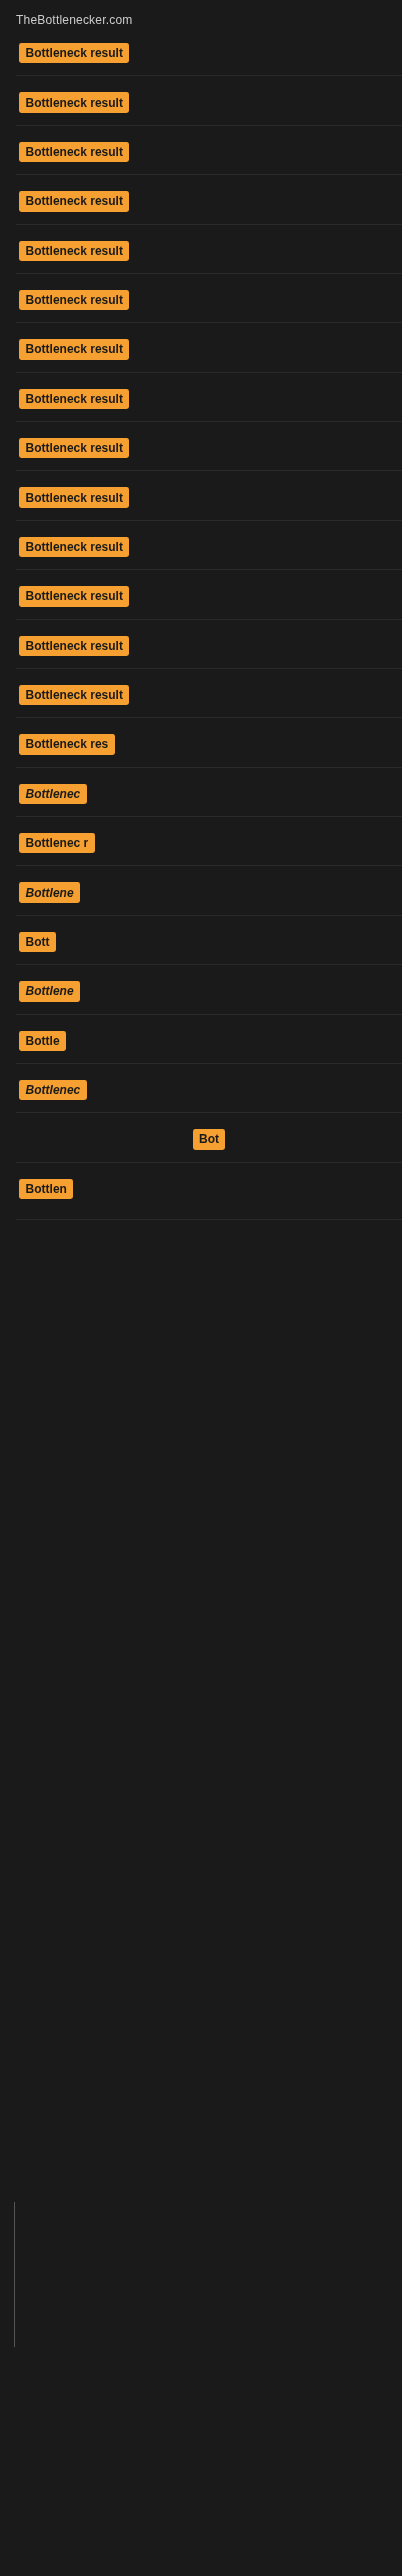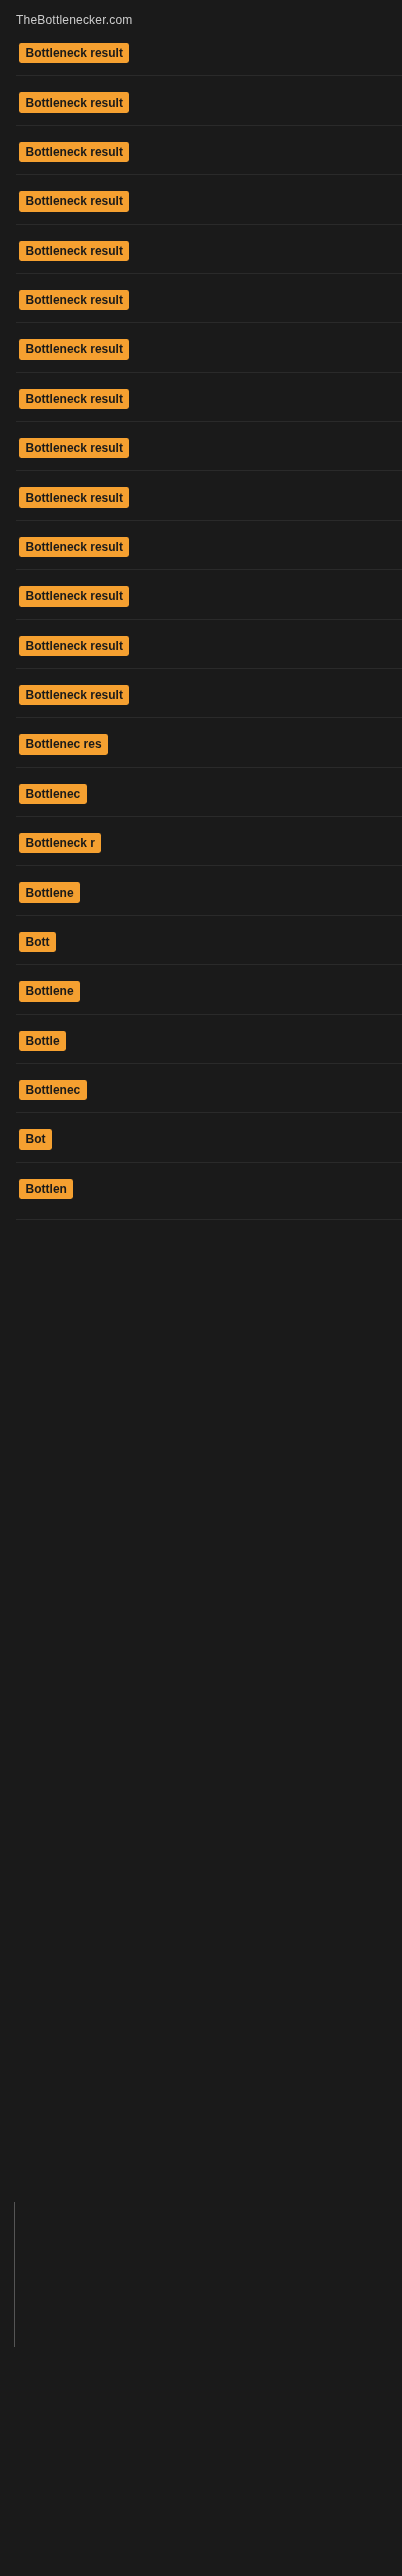--- a/index.html
+++ b/index.html
@@ -53,21 +53,21 @@
       top: 2190px;
       width: 1.6px;
       height: 145px;
       background-color: #555555;
     }
 
     
     .item-full .bottleneck-badge { max-width: 141px; }
     .item-med1 .bottleneck-badge { max-width: 113px; }
     .item-med2 .bottleneck-badge { max-width: 97px; }
-    .item-sm1 .bottleneck-badge { max-width: 76px; }
+    .item-sm1 .bottleneck-badge { max-width: 76px; font-style: italic; }
     .item-sm2 .bottleneck-badge { max-width: 64px; }
     .item-sm3 .bottleneck-badge { max-width: 56px; }
     .item-xs1 .bottleneck-badge { max-width: 44px; }
     .item-xs2 .bottleneck-badge { max-width: 36px; }
   </style>
 </head>
 <body>
 
 <div>
   <span class="site-header">TheBottlenecker.com</span>
@@ -110,44 +110,44 @@
     <div class="bottleneck-item item-full" style="padding-top: 8px; padding-bottom: 8px; border-bottom: 0.8px solid rgb(42, 42, 42);">
       <span class="bottleneck-badge">Bottleneck result</span>
     </div>
     <div class="bottleneck-item item-full" style="padding-top: 8px; padding-bottom: 8px; border-bottom: 0.8px solid rgb(42, 42, 42);">
       <span class="bottleneck-badge">Bottleneck result</span>
     </div>
     <div class="bottleneck-item item-full" style="padding-top: 8px; padding-bottom: 8px; border-bottom: 0.8px solid rgb(42, 42, 42);">
       <span class="bottleneck-badge">Bottleneck result</span>
     </div>
     <div class="bottleneck-item item-med1" style="padding-top: 8px; padding-bottom: 8px; border-bottom: 0.8px solid rgb(42, 42, 42);">
-      <span class="bottleneck-badge">Bottlenec res</span>
+      <span class="bottleneck-badge">Bottleneck res</span>
     </div>
     <div class="bottleneck-item item-sm1" style="padding-top: 8px; padding-bottom: 8px; border-bottom: 0.8px solid rgb(42, 42, 42);">
       <span class="bottleneck-badge">Bottlenec</span>
     </div>
     <div class="bottleneck-item item-med2" style="padding-top: 8px; padding-bottom: 8px; border-bottom: 0.8px solid rgb(42, 42, 42);">
-      <span class="bottleneck-badge">Bottleneck r</span>
+      <span class="bottleneck-badge">Bottlenec r</span>
     </div>
     <div class="bottleneck-item item-sm1" style="padding-top: 8px; padding-bottom: 8px; border-bottom: 0.8px solid rgb(42, 42, 42);">
       <span class="bottleneck-badge">Bottlene</span>
     </div>
     <div class="bottleneck-item item-xs1" style="padding-top: 8px; padding-bottom: 8px; border-bottom: 0.8px solid rgb(42, 42, 42); align-items: flex-end;">
       <span class="bottleneck-badge">Bott</span>
     </div>
     <div class="bottleneck-item item-sm1" style="padding-top: 8px; padding-bottom: 8px; border-bottom: 0.8px solid rgb(42, 42, 42);">
       <span class="bottleneck-badge">Bottlene</span>
     </div>
     <div class="bottleneck-item item-sm2" style="padding-top: 8px; padding-bottom: 8px; border-bottom: 0.8px solid rgb(42, 42, 42);">
       <span class="bottleneck-badge">Bottle</span>
     </div>
     <div class="bottleneck-item item-sm1" style="padding-top: 8px; padding-bottom: 8px; border-bottom: 0.8px solid rgb(42, 42, 42);">
       <span class="bottleneck-badge">Bottlenec</span>
     </div>
-    <div class="bottleneck-item item-xs2" style="padding-top: 8px; padding-bottom: 8px; border-bottom: 0.8px solid rgb(42, 42, 42);">
+    <div class="bottleneck-item item-xs2" style="padding-top: 8px; padding-bottom: 8px; border-bottom: 0.8px solid rgb(42, 42, 42); justify-content: center;">
       <span class="bottleneck-badge">Bot</span>
     </div>
     <div class="bottleneck-item item-sm3" style="padding-top: 8px; padding-bottom: 16px; border-bottom: 0.8px solid rgb(42, 42, 42);">
       <span class="bottleneck-badge">Bottlen</span>
     </div>
   </div>
 
 <div class="vertical-line"></div>
 
 

